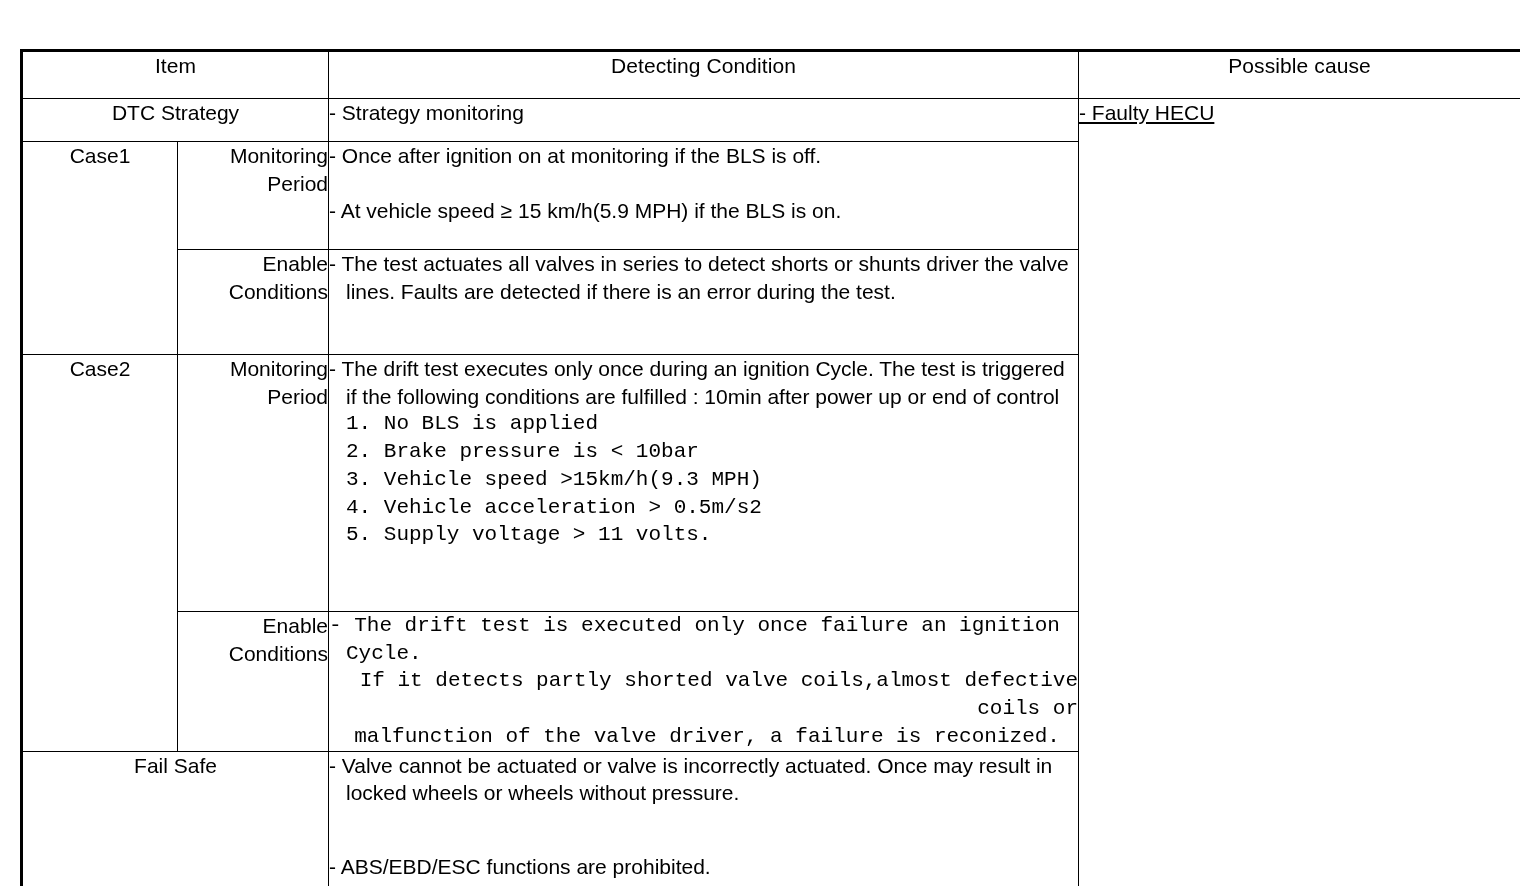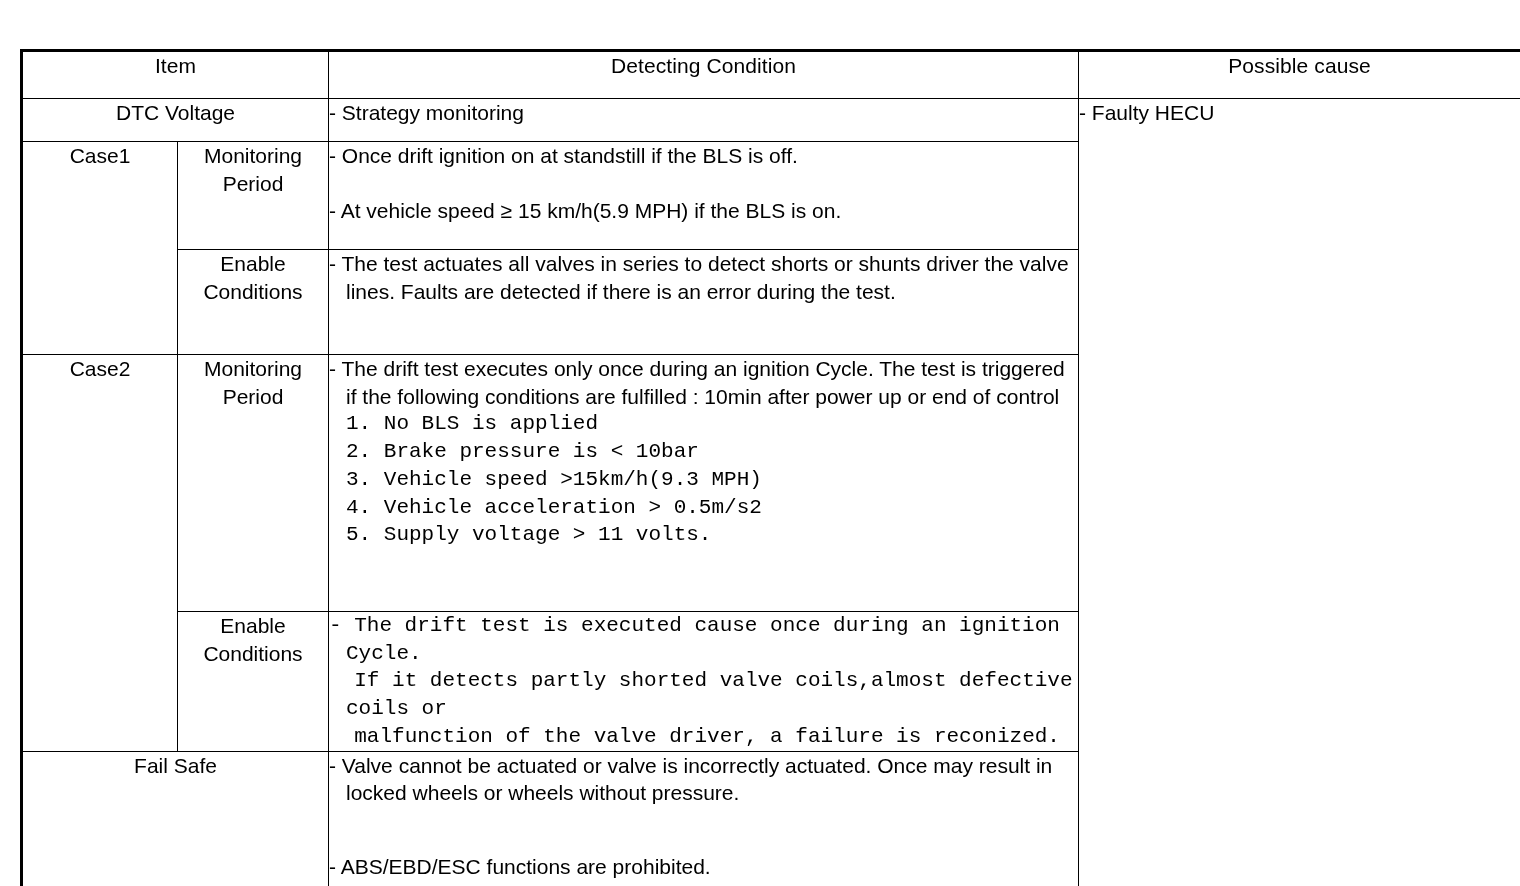--- a/index.html
+++ b/index.html
@@ -53,21 +53,21 @@
     letter-spacing: 0.1px;
   }
 
   
   .item-label {
     text-align: center;
     vertical-align: middle;
     font-size: 21px;
   }
   .item-sub {
-    text-align: center;
+    text-align: right;
     vertical-align: middle;
     font-size: 21px;
   }
   .item-sub .l2 { display: block; }
 
   
   .cond {
     padding: 9px 10px 9px 13px;
     vertical-align: top;
   }
@@ -96,21 +96,21 @@
   
   .gap-lg { height: 27px; }
   .gap-xl { height: 46px; }
 
   
   .cause {
     vertical-align: middle;
     padding: 0 0 0 14px;
     font-size: 21px;
   }
-  .cause .b { padding-left: 17px; text-indent: -17px; }
+  .cause .b { padding-left: 17px; text-indent: -17px; text-decoration: underline; }
 
   
   col.c-item-a { width: 156px; }
   col.c-item-b { width: 151px; }
   col.c-cond   { width: 750px; }
   col.c-cause  { width: 443px; }
 </style>
 </head>
 <body>
 
@@ -124,38 +124,38 @@
     </colgroup>
     <tbody>
 
       <tr>
         <th class="hdr" colspan="2">Item</th>
         <th class="hdr">Detecting Condition</th>
         <th class="hdr">Possible cause</th>
       </tr>
 
       <tr style="height:43px;">
-        <td class="item-label" colspan="2">DTC Voltage</td>
+        <td class="item-label" colspan="2">DTC Strategy</td>
         <td class="cond-mid">
           <p class="b">- Strategy monitoring</p>
         </td>
 
         <td class="cause" rowspan="6">
           <p class="b">- Faulty HECU</p>
         </td>
       </tr>
 
       <tr style="height:108px;">
         <td class="item-label" rowspan="2">Case1</td>
         <td class="item-sub">
           <span class="l1">Monitoring</span>
           <span class="l2">Period</span>
         </td>
         <td class="cond">
-          <p class="b">- Once drift ignition on at standstill if the BLS is off.</p>
+          <p class="b">- Once after ignition on at monitoring if the BLS is off.</p>
           <div class="gap-lg"></div>
           <p class="b">- At vehicle speed ≥ 15 km/h(5.9 MPH) if the BLS is on.</p>
         </td>
       </tr>
 
       <tr style="height:105px;">
         <td class="item-sub">
           <span class="l1">Enable</span>
           <span class="l2">Conditions</span>
         </td>
@@ -179,22 +179,22 @@
           <p class="n">5. Supply voltage &gt; 11 volts.</p>
         </td>
       </tr>
 
       <tr style="height:105px;">
         <td class="item-sub">
           <span class="l1">Enable</span>
           <span class="l2">Conditions</span>
         </td>
         <td class="cond">
-          <p class="n" style="padding-left:17px;text-indent:-17px;">- The drift test is executed cause once during an ignition Cycle.</p>
-          <p class="n" style="padding-left:17px;text-indent:-17px;">  If it detects partly shorted valve coils,almost defective coils or</p>
+          <p class="n" style="padding-left:17px;text-indent:-17px;">- The drift test is executed only once failure an ignition Cycle.</p>
+          <p class="n" style="padding-left:17px;text-indent:-17px;text-align:right;">  If it detects partly shorted valve coils,almost defective coils or</p>
           <p class="n" style="padding-left:17px;text-indent:-17px;">  malfunction of the valve driver, a failure is reconized.</p>
         </td>
       </tr>
 
       <tr style="height:208px;">
         <td class="item-label" colspan="2">Fail Safe</td>
         <td class="cond">
           <p class="b">- Valve cannot be actuated or valve is incorrectly actuated. Once may result in locked wheels or wheels without pressure.</p>
           <div class="gap-xl"></div>
           <p class="b">- ABS/EBD/ESC functions are prohibited.</p>

